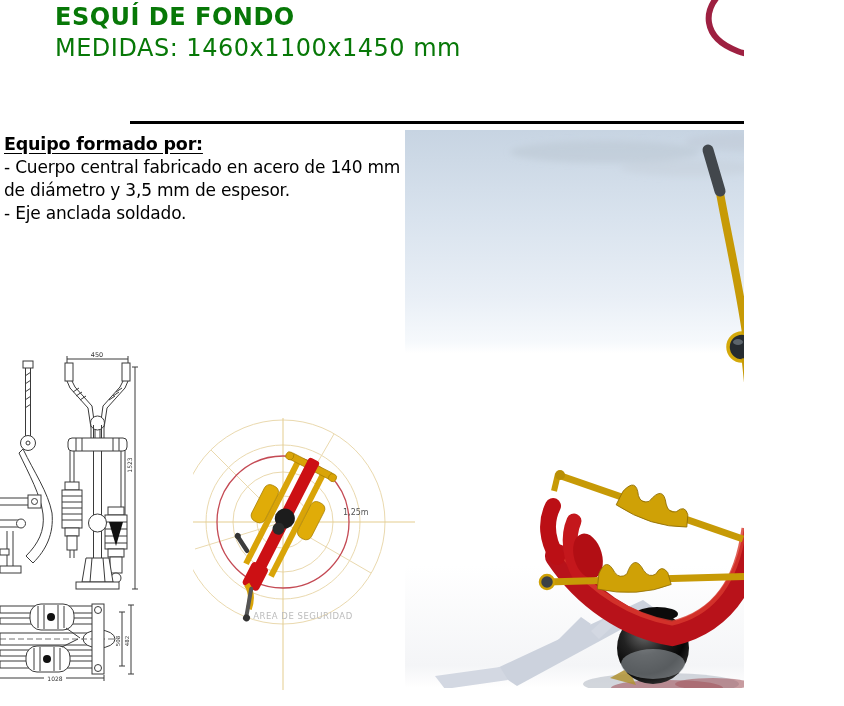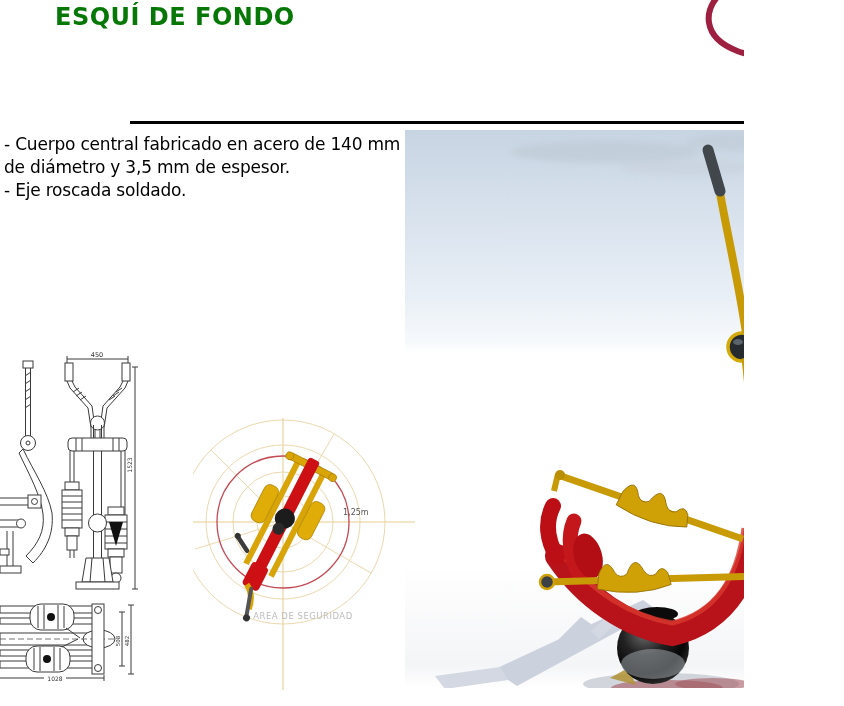--- a/index.html
+++ b/index.html
@@ -26,36 +26,38 @@
   .safety{position:absolute;left:193px;top:398px;width:222px;height:294px;}
   .safety svg text{font-family:"DejaVu Sans",sans-serif;}
 </style>
 </head>
 <body>
 
 <div class="page">
 
   <div class="title-block">
     <div class="title-line1">ESQUÍ DE FONDO</div>
+    <div class="title-line3">MEDIDAS: 1460x1100x1450 mm</div>
   </div>
 
   <div class="logo">
     <svg width="146" height="72" viewBox="0 0 146 72">
       <ellipse cx="92" cy="10" rx="82" ry="46" transform="rotate(-9 92 10)" fill="none" stroke="#9e2041" stroke-width="6"></ellipse>
       <path d="M 60,46 C 53,20 70,1 95,1 C 121,1 137,14 139,34 L 141,72 L 114,72 L 113,48 C 103,57 78,58 67,53 Z" fill="#9e2041"></path>
       <polygon points="89,31 102,11 116,18 103,37" fill="#ffffff"></polygon>
       <polygon points="116,58 132,44 135,60" fill="#b85560"></polygon>
     </svg>
   </div>
 
   <div class="hrule"></div>
 
   <div class="desc">
+    <p class="desc-heading">Equipo formado por:</p>
     <p>- Cuerpo central fabricado en acero de 140 mm de diámetro y 3,5 mm de espesor.</p>
-    <p>- Eje roscada soldado.</p>
+    <p>- Eje anclada soldado.</p>
   </div>
 
   <div class="render">
     <svg width="439" height="558" viewBox="0 0 439 558">
       <defs>
         <radialGradient id="sphGrad" cx="38%" cy="30%" r="75%">
           <stop offset="0%" stop-color="#6a6a6a"></stop>
           <stop offset="40%" stop-color="#222222"></stop>
           <stop offset="75%" stop-color="#070707"></stop>
           <stop offset="100%" stop-color="#2e2e2e"></stop>

